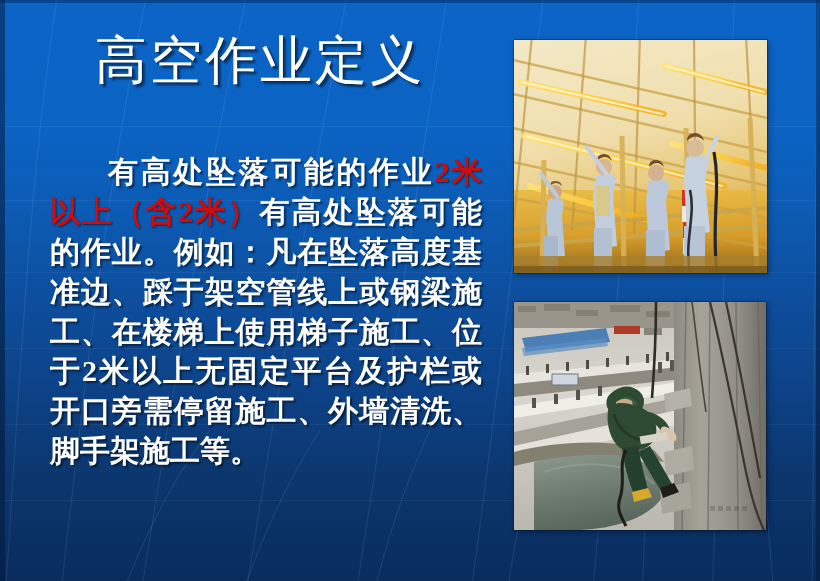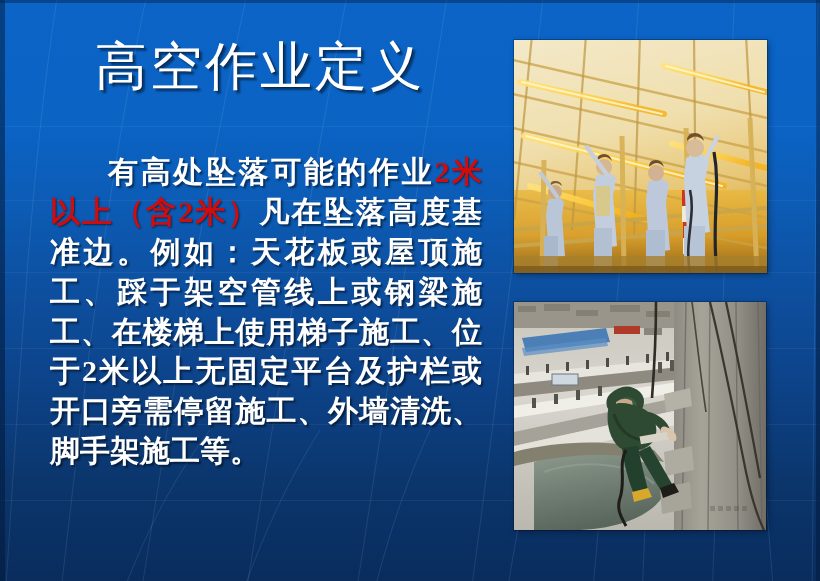--- a/index.html
+++ b/index.html
@@ -58,21 +58,21 @@
   .edge-top {
     position: absolute; top: 0; left: 0; right: 0; height: 3px;
     background: rgba(4,40,88,0.5);
     pointer-events: none;
   }
 
   
   #title {
     position: absolute;
     left: 40px;
-    top: 40px;
+    top: 34px;
     width: 440px;
     text-align: center;
     color: #ffffff;
     font-size: 52px;
     font-weight: 400;
     letter-spacing: 3px;
     line-height: 1.05;
     text-shadow: 3px 3px 2px rgba(0,0,0,0.45), 1px 1px 0 rgba(0,0,0,0.3);
     white-space: nowrap;
   }
@@ -149,21 +149,21 @@
       </g>
     </svg>
   </div>
 
   <div class="edge-top"></div>
   <div class="edge-left"></div>
   <div class="edge-right"></div>
 
   <div id="title">高空作业定义</div>
 
-  <div id="body-text"><span>有高处坠落可能的作业</span><span class="red">2米以上（含2米）</span><span>凡在坠落高度基准边。例如：天花板或屋顶施工、踩于架空管线上或钢梁施工、在楼梯上使用梯子施工、位于2米以上无固定平台及护栏或开口旁需停留施工、外墙清洗、脚手架施工等。</span></div>
+  <div id="body-text"><span>有高处坠落可能的作业</span><span class="red">2米以上（含2米）</span><span>有高处坠落可能的作业。例如：凡在坠落高度基准边、踩于架空管线上或钢梁施工、在楼梯上使用梯子施工、位于2米以上无固定平台及护栏或开口旁需停留施工、外墙清洗、脚手架施工等。</span></div>
 
   <div class="photo" id="photo-top">
     <svg viewBox="0 0 253 233" preserveAspectRatio="none">
       <defs>
         <linearGradient id="ceilGrad" x1="0" y1="0" x2="0.25" y2="1">
           <stop offset="0%" stop-color="#f3e9c8"></stop>
           <stop offset="45%" stop-color="#f0dfae"></stop>
           <stop offset="75%" stop-color="#e8c878"></stop>
           <stop offset="100%" stop-color="#d8a63c"></stop>
         </linearGradient>

